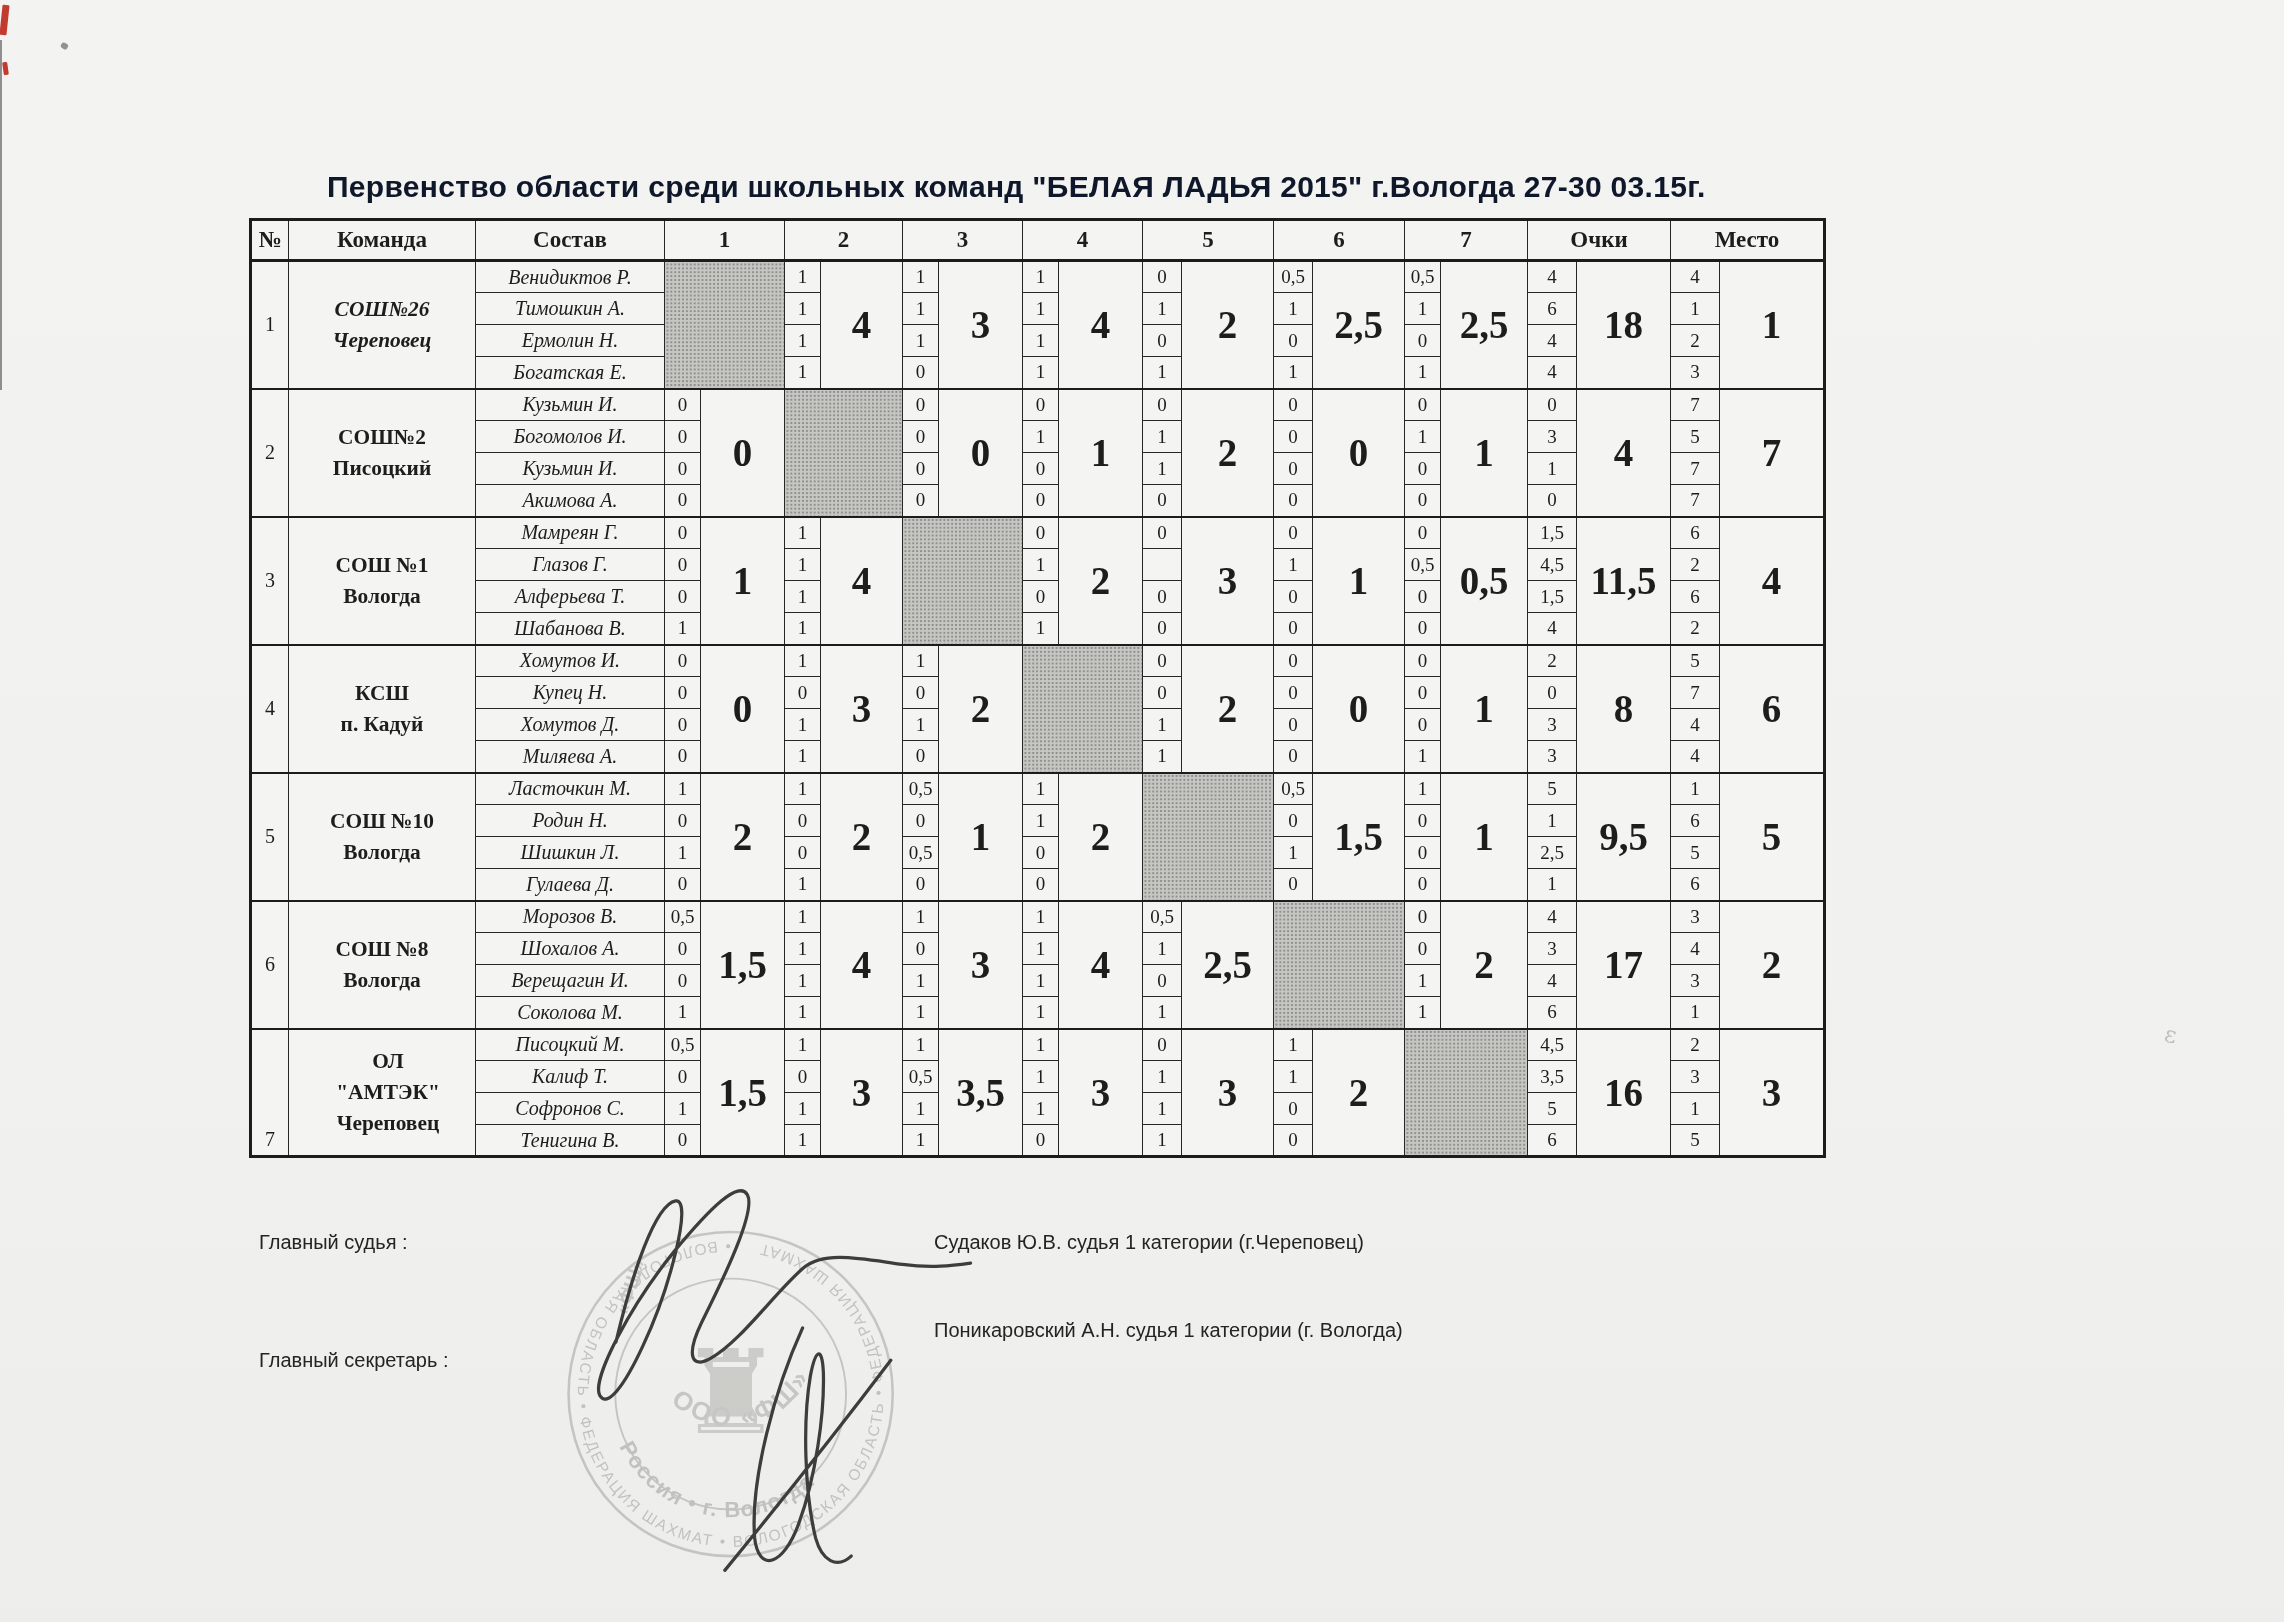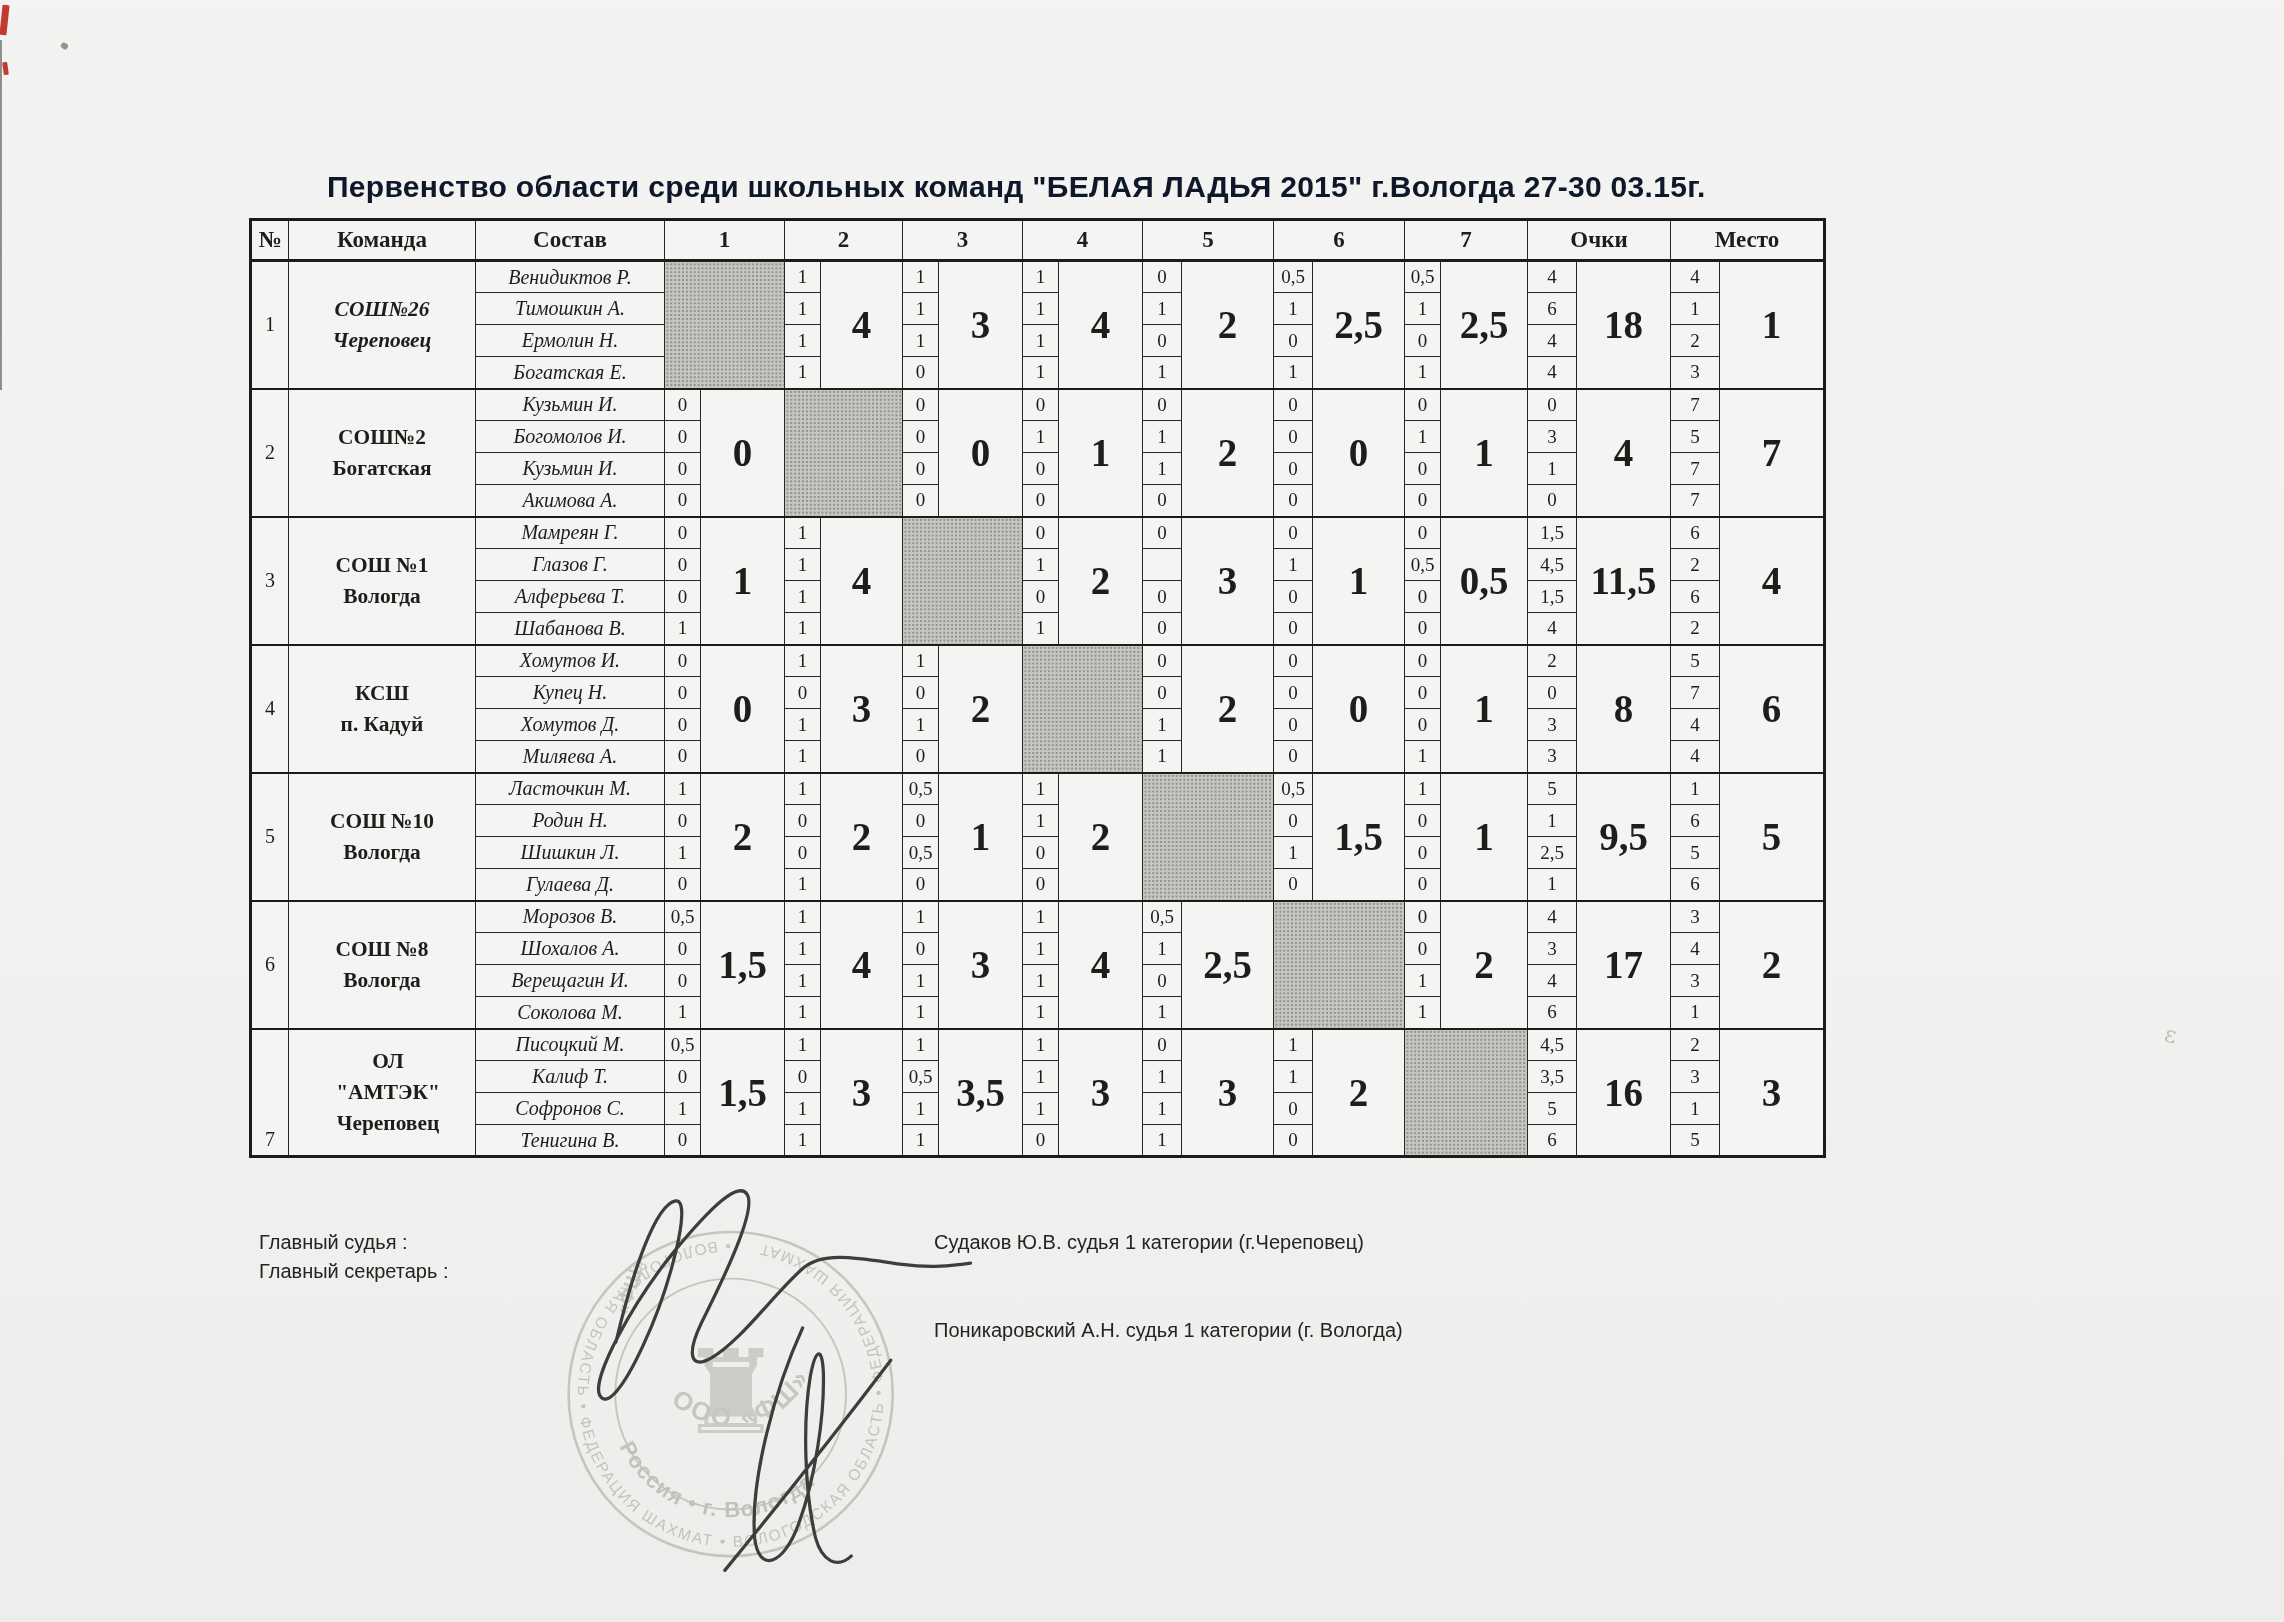--- a/index.html
+++ b/index.html
@@ -49,21 +49,21 @@
     background-image:radial-gradient(circle,#8f8f8c 0.8px,rgba(0,0,0,0) 1px);
     background-size:3.9px 3.9px;
   }
   
   .foot{
     position:absolute;font-family:"Liberation Sans","DejaVu Sans",sans-serif;
     font-weight:normal;font-size:20px;color:#242422;white-space:nowrap;
   }
   #judge-label{left:259px;top:1231px;}
   #judge-value{left:934px;top:1231px;}
-  #secretary-label{left:259px;top:1260px;}
+  #secretary-label{left:259px;top:1349px;}
   #secretary-value{left:934px;top:1319px;}
   
   svg.overlay{position:absolute;left:0;top:0;pointer-events:none;}
   
   .art{position:absolute;}
   #edge-line{left:0;top:40px;width:1.9px;height:350px;background:#3c3c3a;opacity:.55;}
   #red-mark-1{left:1.3px;top:5.2px;width:7.1px;height:30px;background:#c23b2e;border-radius:1.3px;transform:rotate(6deg);}
   #red-mark-2{left:3.2px;top:62px;width:5.2px;height:13px;background:#c23b2e;border-radius:1.3px;transform:rotate(-8deg);}
   #speck-1{left:61px;top:43px;width:7.1px;height:5.8px;background:#92928e;border-radius:40%;transform:rotate(30deg);}
   #smudge-1{left:2165px;top:1023px;width:26px;height:22px;color:#b3b3ae;font-size:23px;font-family:"DejaVu Serif",serif;transform:rotate(12deg);opacity:.8;}
@@ -167,21 +167,21 @@
         <td class="sub">1</td>
         <td class="sub">1</td>
         <td class="sub">1</td>
         <td class="sub">4</td>
         <td class="sub">3</td>
       </tr>
       <tr class="prow team-start">
         <td class="num" rowspan="4">2</td>
         <td class="tname" rowspan="4">
           <div>СОШ№2</div>
-          <div>Богатская</div>
+          <div>Писоцкий</div>
         </td>
         <td class="player">Кузьмин И.</td>
         <td class="sub">0</td>
         <td class="total" rowspan="4">0</td>
         <td class="own" rowspan="4" colspan="2"></td>
         <td class="sub">0</td>
         <td class="total" rowspan="4">0</td>
         <td class="sub">0</td>
         <td class="total" rowspan="4">1</td>
         <td class="sub">0</td>

